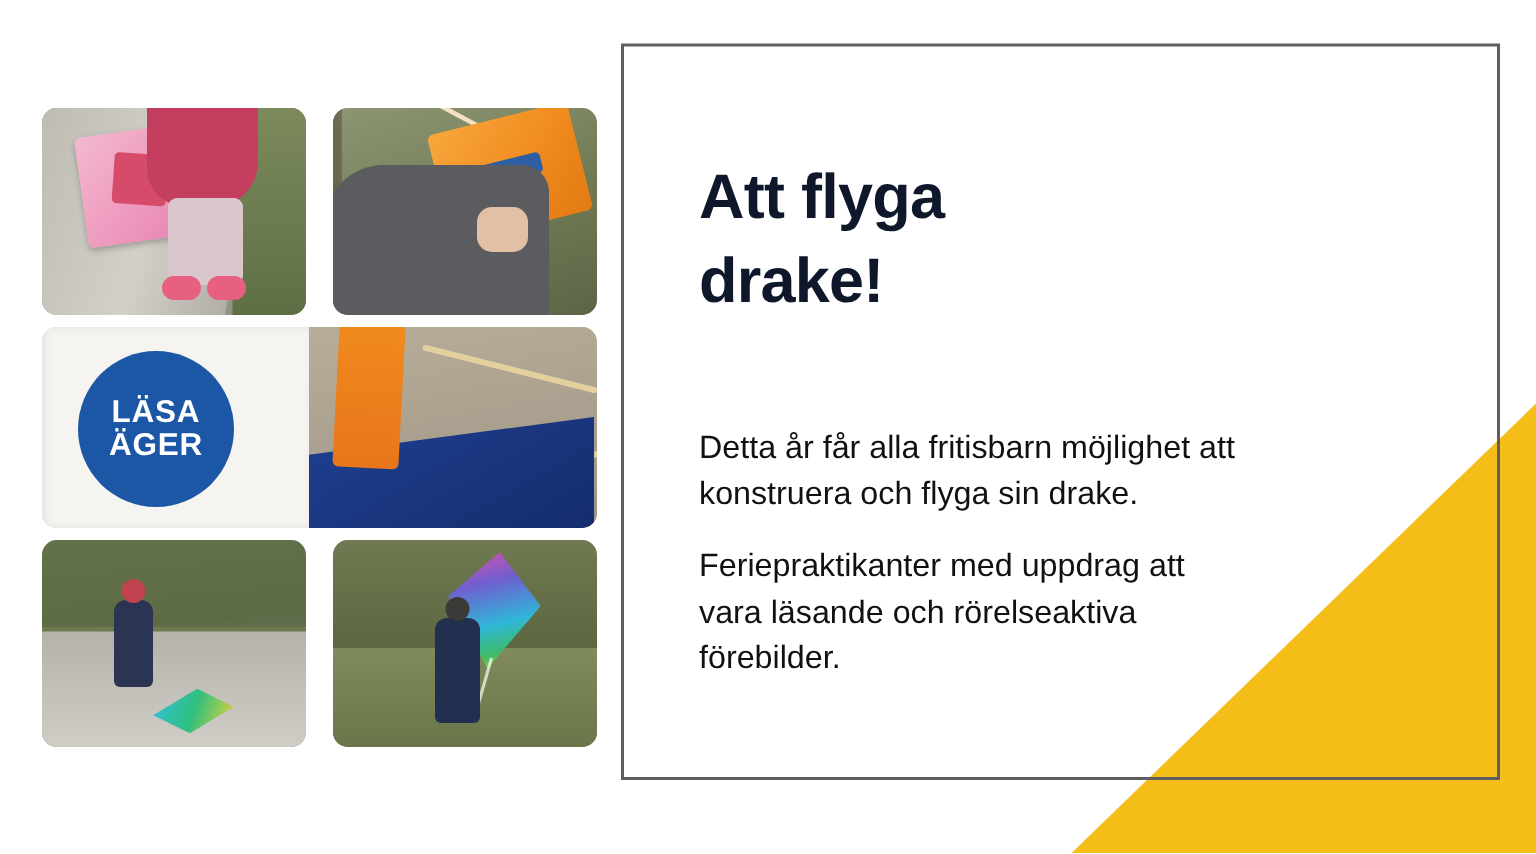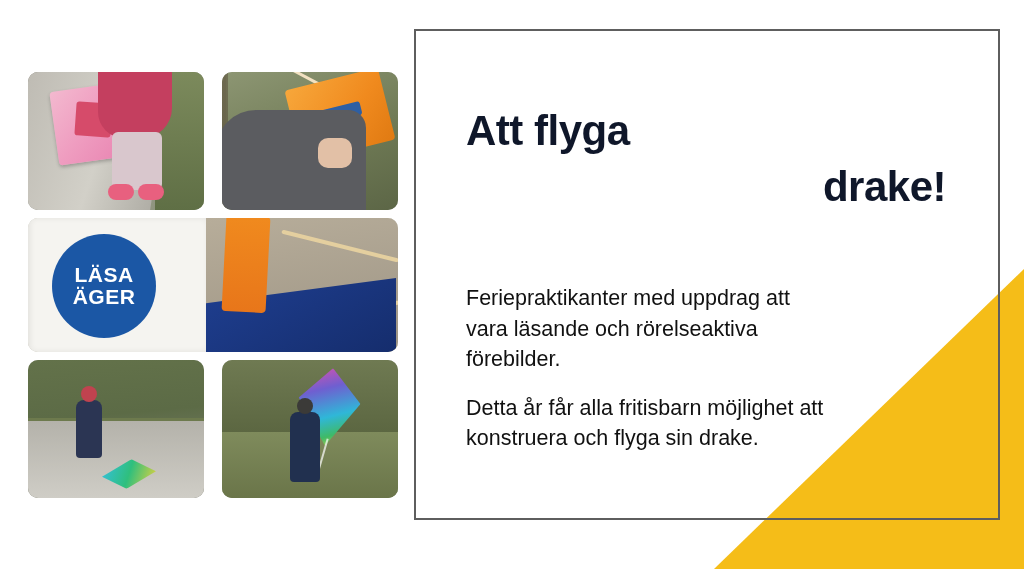--- a/index.html
+++ b/index.html
@@ -241,21 +241,21 @@
     position: absolute;
     left: 466px;
     top: 82px;
     width: 480px;
     font-size: 42px;
     line-height: 1.0;
     color: #0f172a;
     font-weight: bold;
     letter-spacing: -0.5px;
   }
-  .title .line2 { display:block; margin-top: 14px; text-align: right; }
+  .title .line2 { display:block; margin-top: 14px; }
 
   .body-text {
     position: absolute;
     left: 466px;
     top: 283px;
     width: 360px;
     color: #111111;
     font-size: 21.5px;
     line-height: 1.42;
   }
@@ -329,17 +329,17 @@
   <div class="triangle"></div>
 
   <div class="panel"></div>
 
   <h1 class="title">
     <span>Att flyga</span>
     <span class="line2">drake!</span>
   </h1>
 
   <div class="body-text">
+    <p>Detta år får alla fritisbarn möjlighet att konstruera och flyga sin drake.</p>
     <p>Feriepraktikanter med uppdrag att vara läsande och rörelseaktiva förebilder.</p>
-    <p>Detta år får alla fritisbarn möjlighet att konstruera och flyga sin drake.</p>
   </div>
 
 </div>
 
 </body></html>

